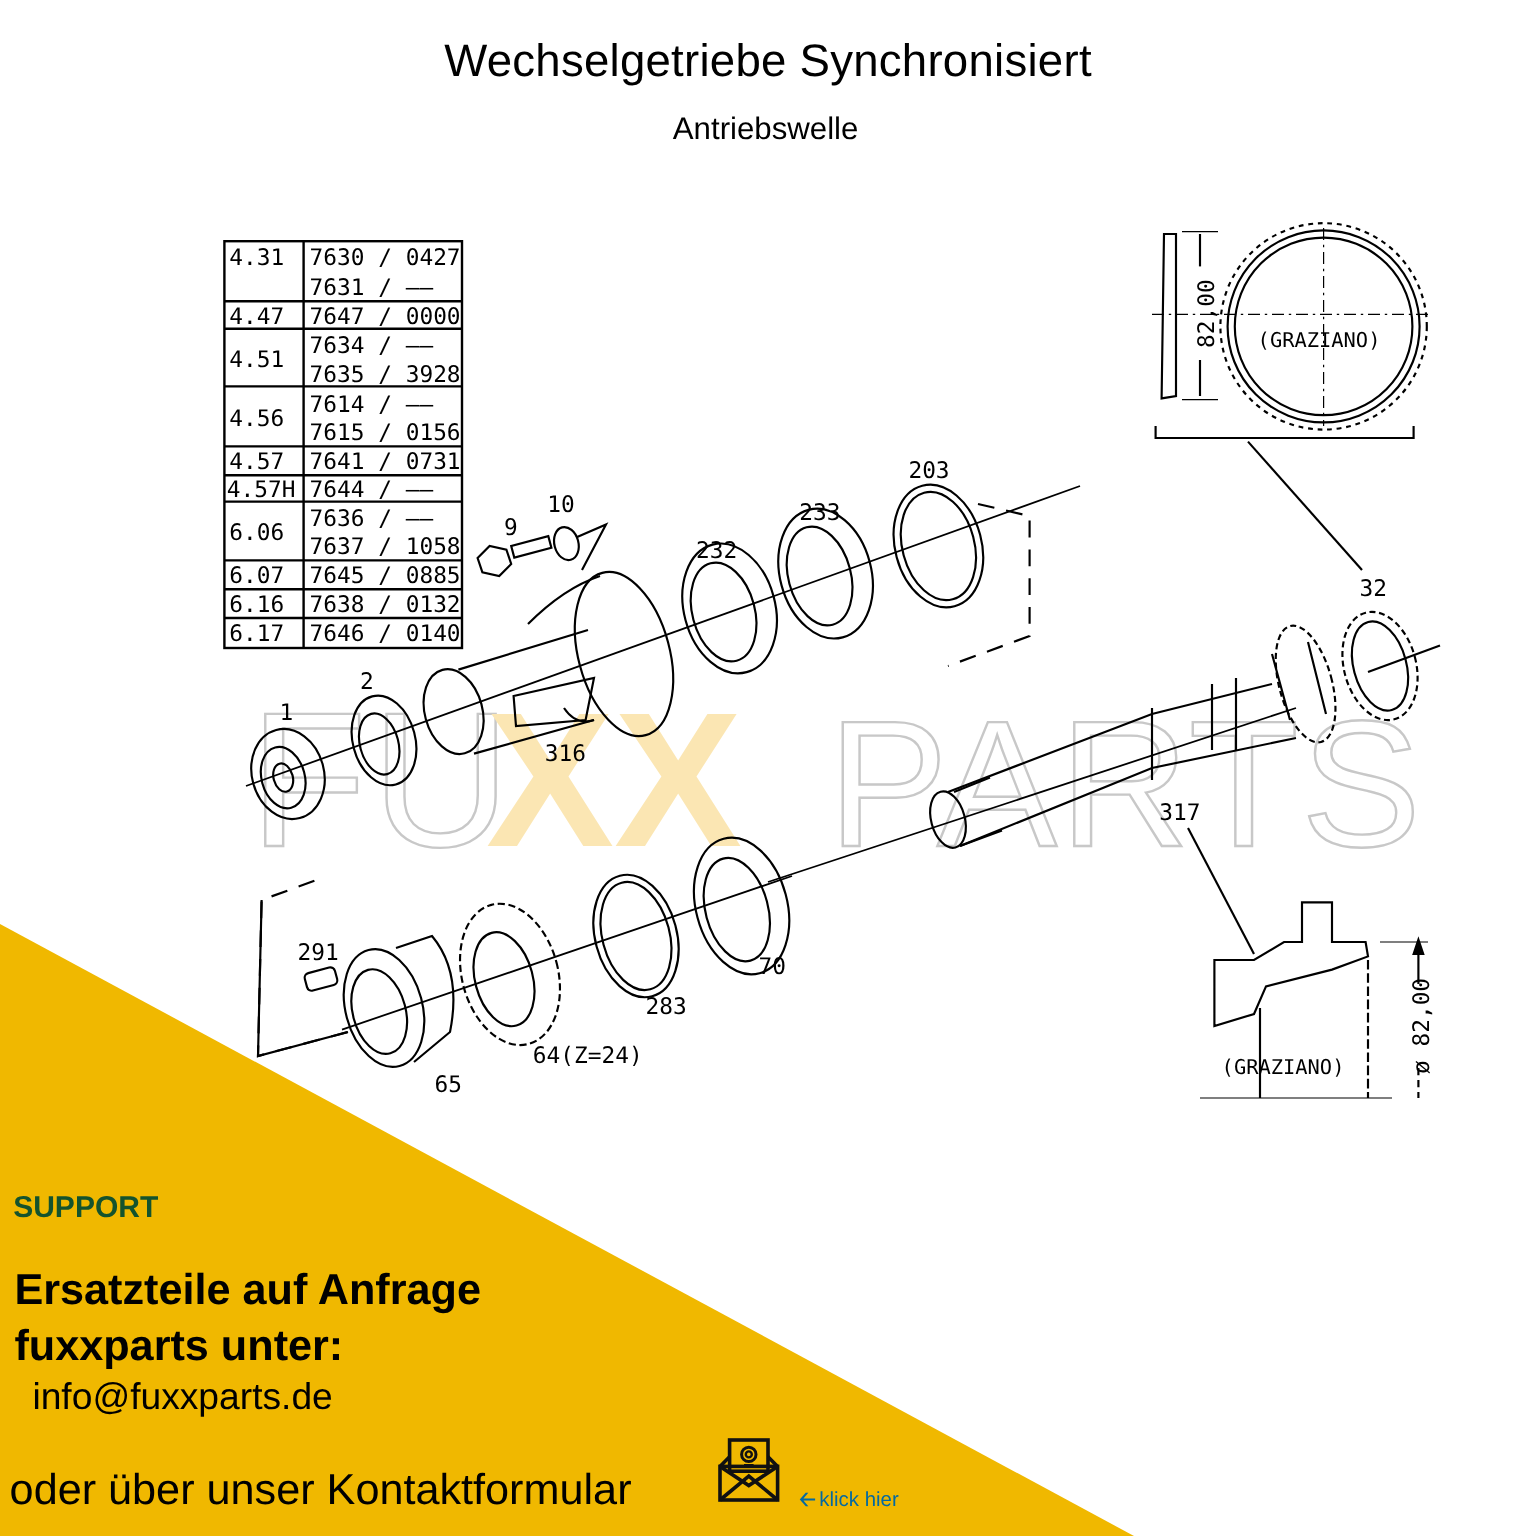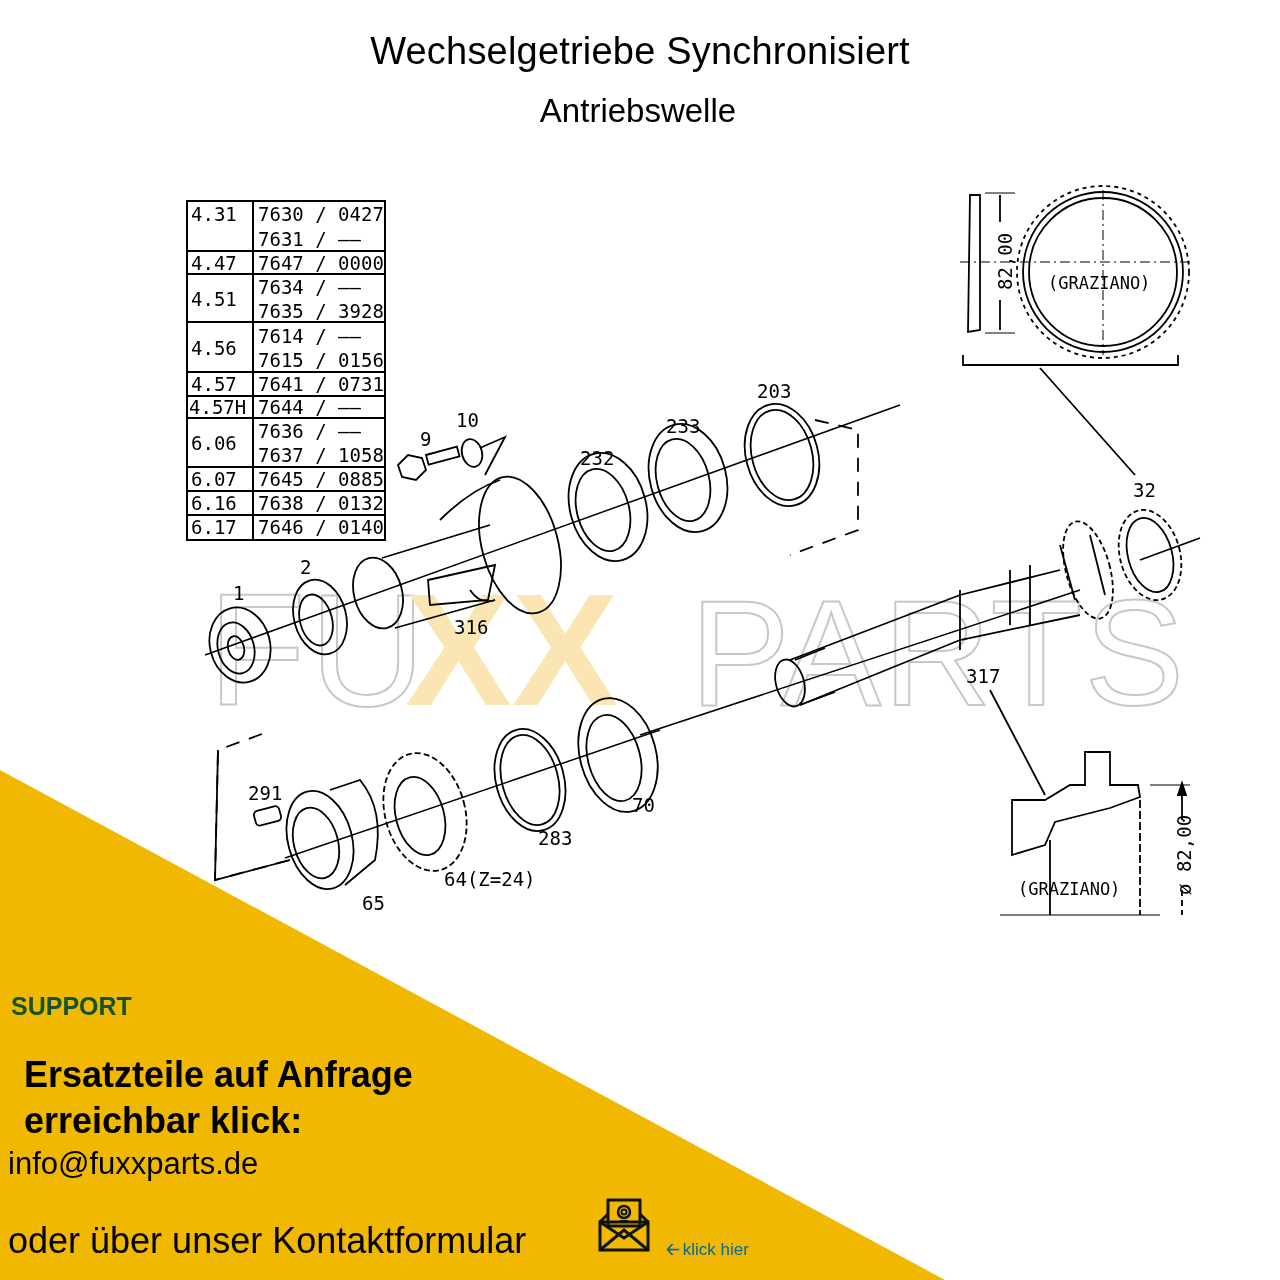--- a/index.html
+++ b/index.html
@@ -1,23 +1,23 @@
 <!DOCTYPE html>
 <html><head>
 <meta charset="utf-8">
 <style>
   html, body { margin:0; padding:0; background:#ffffff; }
   body { width:1280px; height:1280px; position:relative; overflow:hidden; font-family:"Liberation Sans", sans-serif; color:#000; }
   .title { position:absolute; left:0; width:1280px; top:30px; text-align:center; font-size:38px; font-weight:normal; letter-spacing:0.2px; }
-  .subtitle { position:absolute; left:0; width:1276px; top:92px; text-align:center; font-size:33px; }
+  .subtitle { position:absolute; left:0; width:1276px; top:92px; text-align:center; font-size:26px; }
   .diagram { position:absolute; left:0; top:0; width:1280px; height:1280px; }
   .yellow-band { position:absolute; left:0; top:0; width:1280px; height:1280px; pointer-events:none; }
   .support-label { position:absolute; left:11px; top:992px; font-size:25px; font-weight:bold; color:#14532d; }
-  .headline { position:absolute; left:24px; top:1052px; font-size:36px; font-weight:bold; line-height:46px; color:#000; }
-  .email { position:absolute; left:8px; top:1146px; font-size:31px; color:#000; text-decoration:none; }
+  .headline { position:absolute; left:12px; top:1052px; font-size:36px; font-weight:bold; line-height:46px; color:#000; }
+  .email { position:absolute; left:27px; top:1146px; font-size:31px; color:#000; text-decoration:none; }
   .contact-row { position:absolute; left:8px; top:1220px; font-size:36px; color:#000; }
   .envelope { position:absolute; left:596px; top:1196px; width:56px; height:58px; cursor:pointer; }
   .klick { position:absolute; left:666px; top:1237px; font-size:17px; color:#0369a1; cursor:pointer; }
   .klick .arrow { font-weight:bold; margin-right:3px; }
 </style>
 </head>
 <body>
 
 <div class="title">Wechselgetriebe Synchronisiert</div>
 <div class="subtitle">Antriebswelle</div>
@@ -199,21 +199,21 @@
   </g>
 </svg>
 
 <svg class="yellow-band" viewBox="0 0 1280 1280" xmlns="http://www.w3.org/2000/svg">
   <polygon points="0,770 945,1280 0,1280" fill="#f0b800"></polygon>
 </svg>
 
 <div class="support-label">SUPPORT</div>
 <div class="headline">
   <div>Ersatzteile auf Anfrage</div>
-  <div>erreichbar klick:</div>
+  <div>fuxxparts unter:</div>
 </div>
 <a class="email">info@fuxxparts.de</a>
 <div class="contact-row">oder über unser Kontaktformular</div>
 
 <svg class="envelope" viewBox="0 0 56 58" xmlns="http://www.w3.org/2000/svg">
   <g fill="none" stroke="#111" stroke-width="3">
     <rect x="12" y="4" width="32" height="26"></rect>
     <path d="M4,26 L12,18 M52,26 L44,18"></path>
     <rect x="4" y="26" width="48" height="28"></rect>
     <path d="M4,54 L28,34 L52,54 M4,26 L28,42 L52,26"></path>

